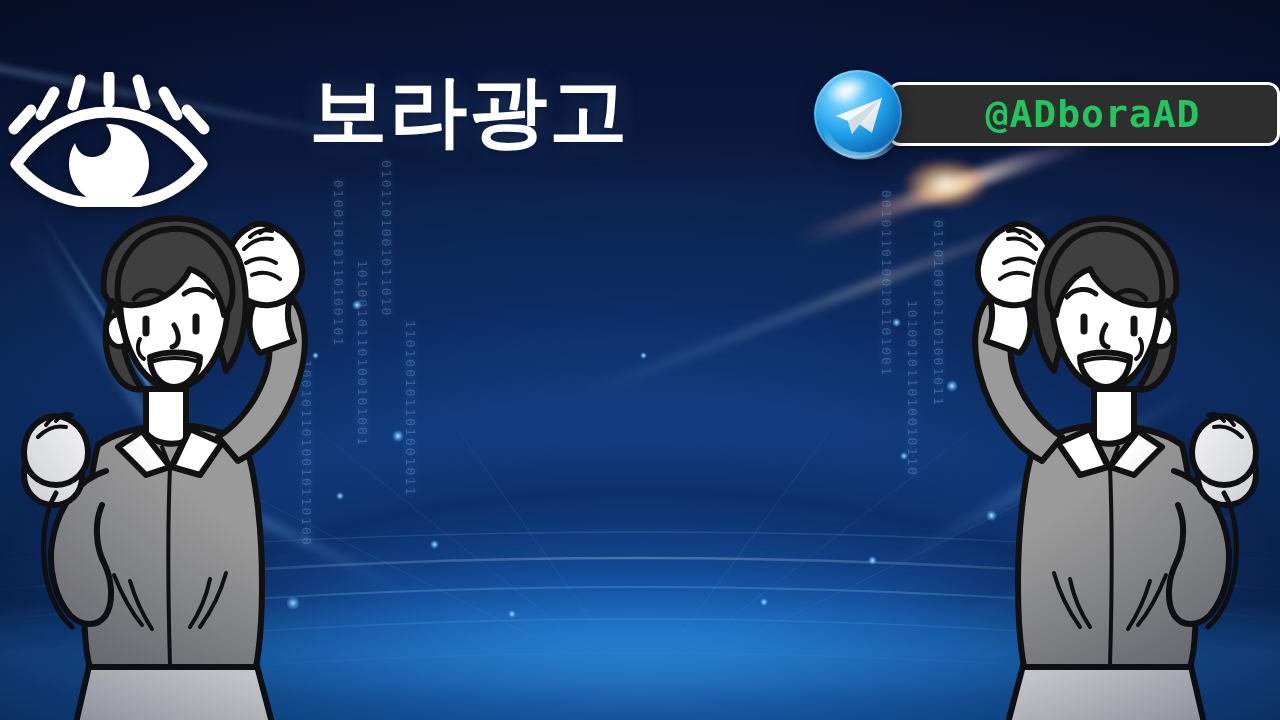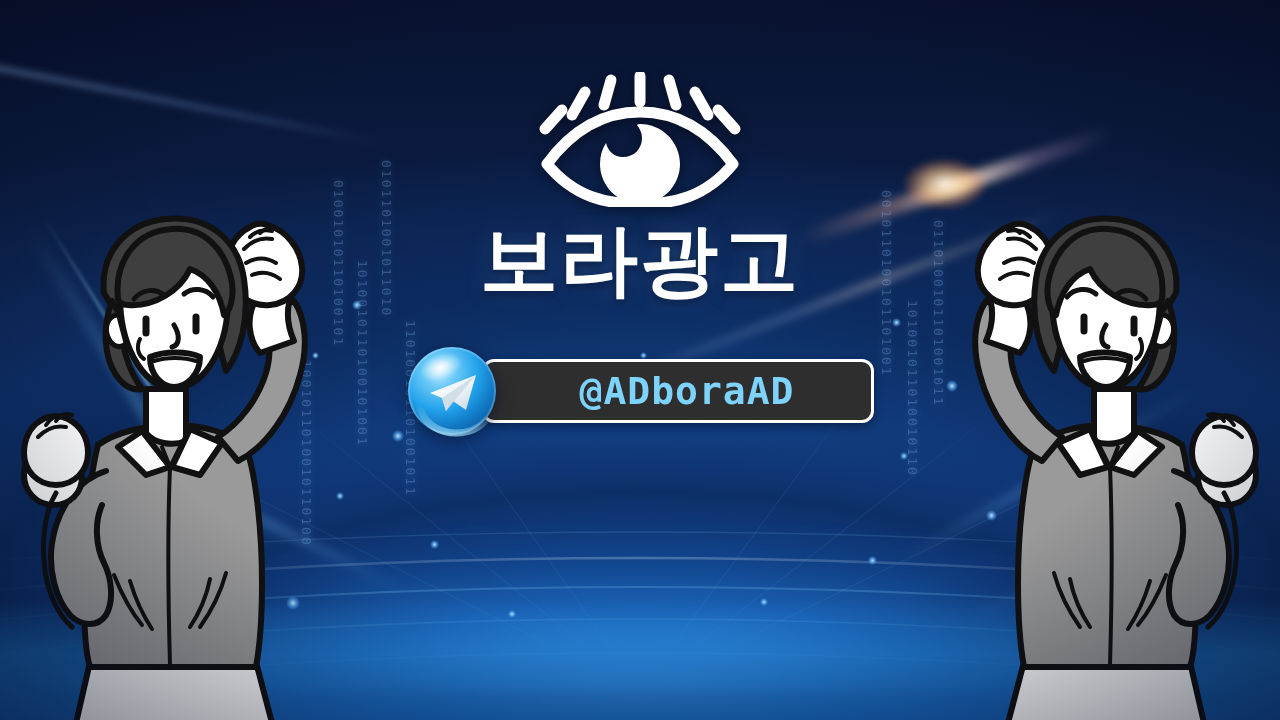--- a/index.html
+++ b/index.html
@@ -142,21 +142,21 @@
   }
   .character.left  { left: -6px; }
   .character.right { right: -6px; transform: scaleX(-1); }
   .character svg { display: block; width: 100%; height: 100%; }
 
   
   .content {
     position: absolute;
     left: 0; right: 0; top: 0;
     display: flex;
-    flex-direction: column;
+    flex-direction: row;
     align-items: center;
     justify-content: space-between;
   }
   .eye-logo {
     margin-top: 72px;
     width: 218px;
     height: 135px;
   }
   .eye-logo svg { display: block; width: 100%; height: 100%;
     filter: drop-shadow(0 2px 6px rgba(0,0,0,0.45)); }
@@ -215,21 +215,21 @@
     padding: 0 30px 0 48px;
     background: #2e2e2e;
     border: 3px solid #ffffff;
     border-radius: 12px;
     box-shadow: 0 3px 9px rgba(0,8,30,0.5);
   }
   .handle-text {
     font-family: "DejaVu Sans Mono", "Liberation Mono", monospace;
     font-size: 38px;
     font-weight: bold;
-    color: #7dd3fc;
+    color: #22c55e;
     letter-spacing: 1px;
     line-height: 1;
     white-space: nowrap;
   }
 </style>
 </head>
 <body>
 
 <div id="stage">
 

